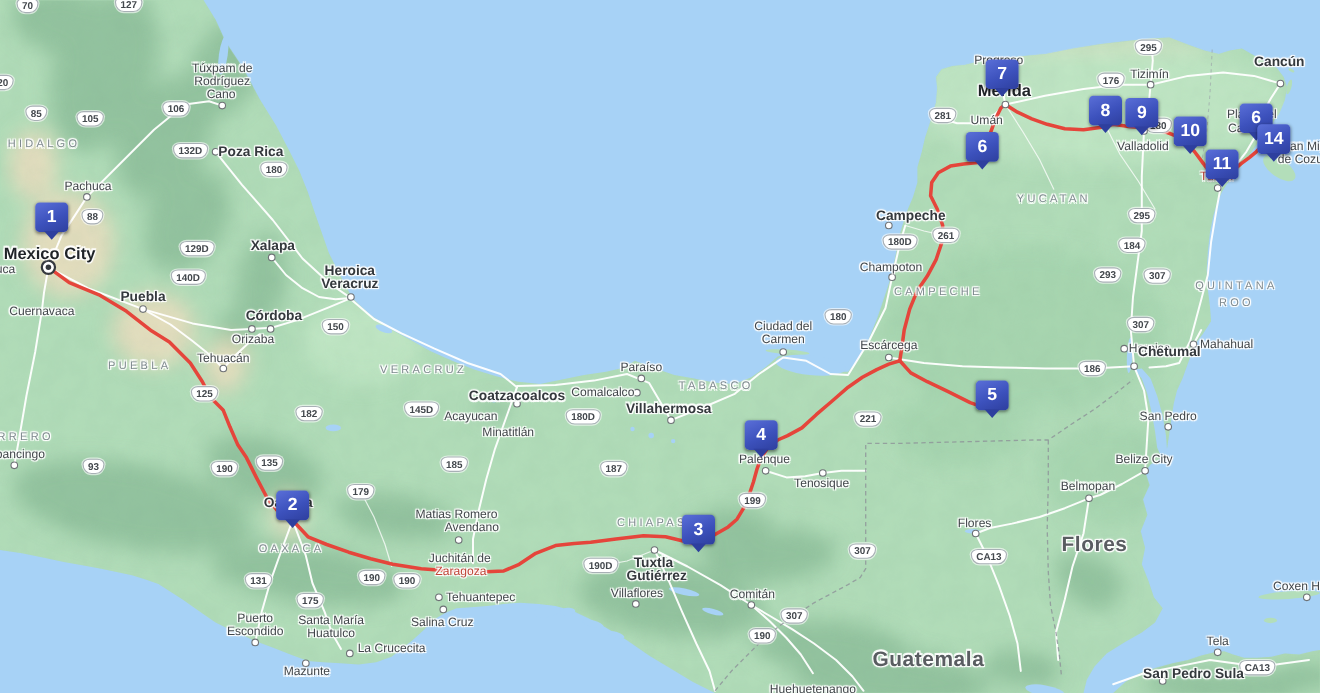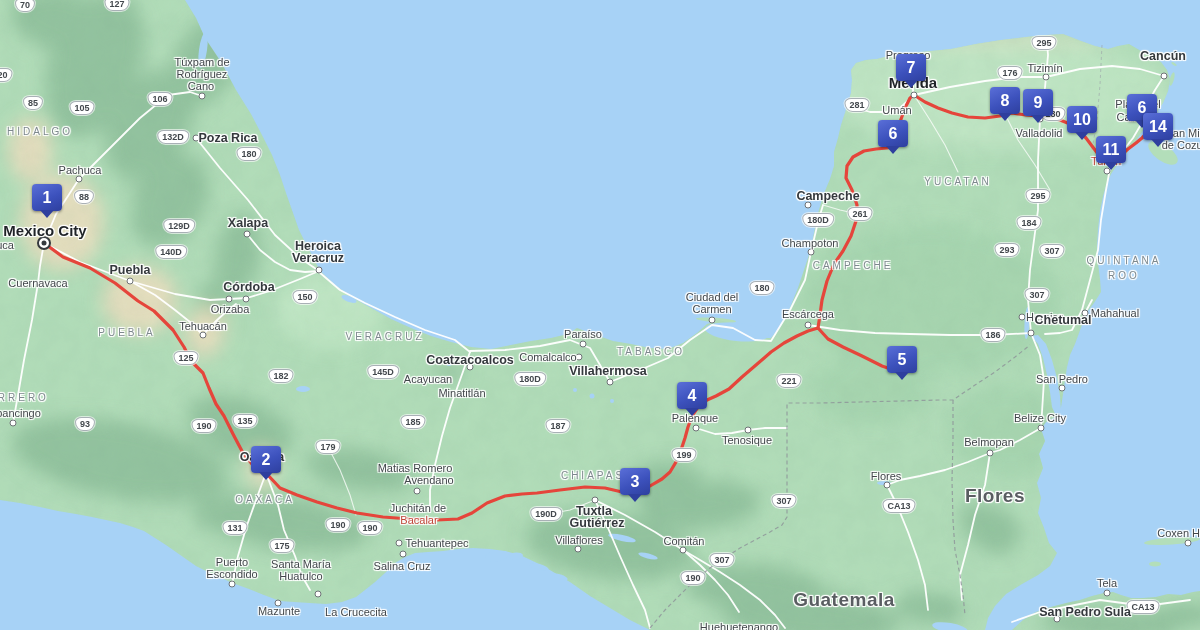--- a/index.html
+++ b/index.html
@@ -329,28 +329,28 @@
     <div class="lbl sm" style="left: 695px; top: 418px;">Palenque</div>
     <div class="lbl sm" style="left: 747px; top: 440px;">Tenosique</div>
     <div class="lbl md" style="left: 594px; top: 511px;">Tuxtla</div>
     <div class="lbl md" style="left: 597px; top: 523px;">Gutiérrez</div>
     <div class="lbl sm" style="left: 579px; top: 540px;">Villaflores</div>
     <div class="lbl sm" style="left: 684px; top: 541px;">Comitán</div>
     <div class="lbl sm" style="left: 739px; top: 627px;">Huehuetenango</div>
     <div class="lbl sm" style="left: 415px; top: 468px;">Matias Romero</div>
     <div class="lbl sm" style="left: 417px; top: 480px; padding-left: 24px;">Avendano</div>
     <div class="lbl sm" style="left: 418px; top: 508px;">Juchitán de</div>
-    <div class="lbl sm red" style="left: 419px; top: 520px;">Bacalar</div>
+    <div class="lbl sm red" style="left: 419px; top: 520px;">Zaragoza</div>
     <div class="lbl sm" style="left: 437px; top: 543px;">Tehuantepec</div>
     <div class="lbl sm" style="left: 402px; top: 566px;">Salina Cruz</div>
     <div class="lbl sm" style="left: 301px; top: 564px;">Santa María</div>
     <div class="lbl sm" style="left: 301px; top: 576px;">Huatulco</div>
     <div class="lbl sm" style="left: 232px; top: 562px;">Puerto</div>
     <div class="lbl sm" style="left: 232px; top: 574px;">Escondido</div>
-    <div class="lbl sm" style="left: 356px; top: 612px;">La Crucecita</div>
+    <div class="lbl sm" style="left: 356px; top: 590px;">La Crucecita</div>
     <div class="lbl sm" style="left: 279px; top: 611px;">Mazunte</div>
     <div class="lbl sm" style="left: 908px; top: 55px;">Progreso</div>
     <div class="lbl sm" style="left: 897px; top: 110px;">Umán</div>
     <div class="lbl sm" style="left: 1045px; top: 68px;">Tizimín</div>
     <div class="lbl sm" style="left: 1039px; top: 133px;">Valladolid</div>
     <div class="lbl md" style="left: 1163px; top: 56px;">Cancún</div>
     <div class="lbl sm red" style="left: 1106px; top: 161px;">Tulum</div>
     <div class="lbl sm" style="left: 1138px; top: 104px;">Playa del</div>
     <div class="lbl sm" style="left: 1136px; top: 117px;">Carmen</div>
     <div class="lbl sm" style="left: 1193px; top: 133px;">San Miguel</div>

